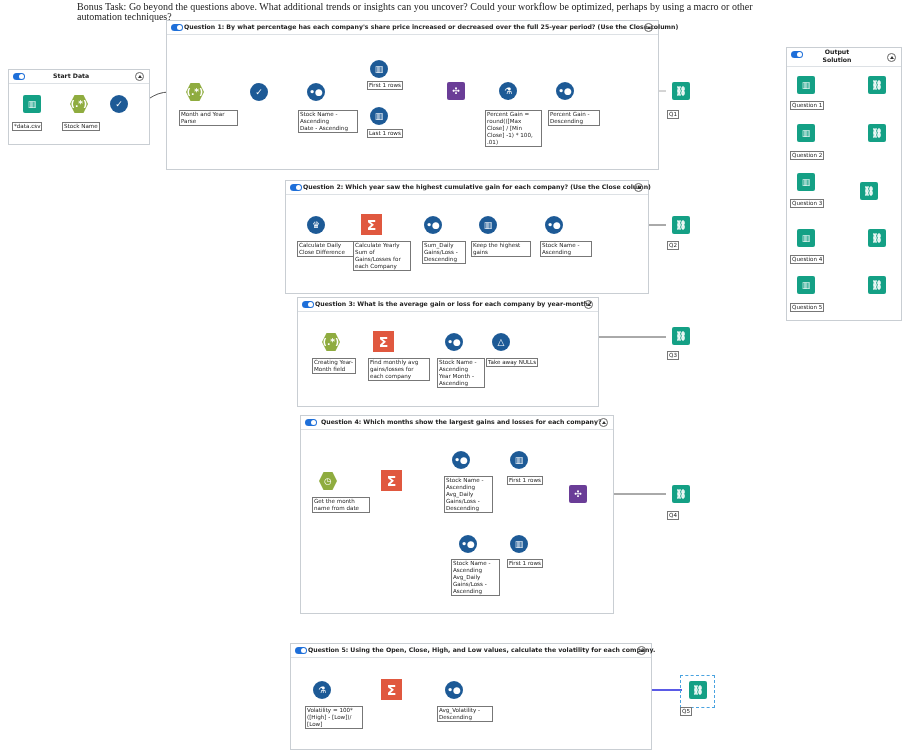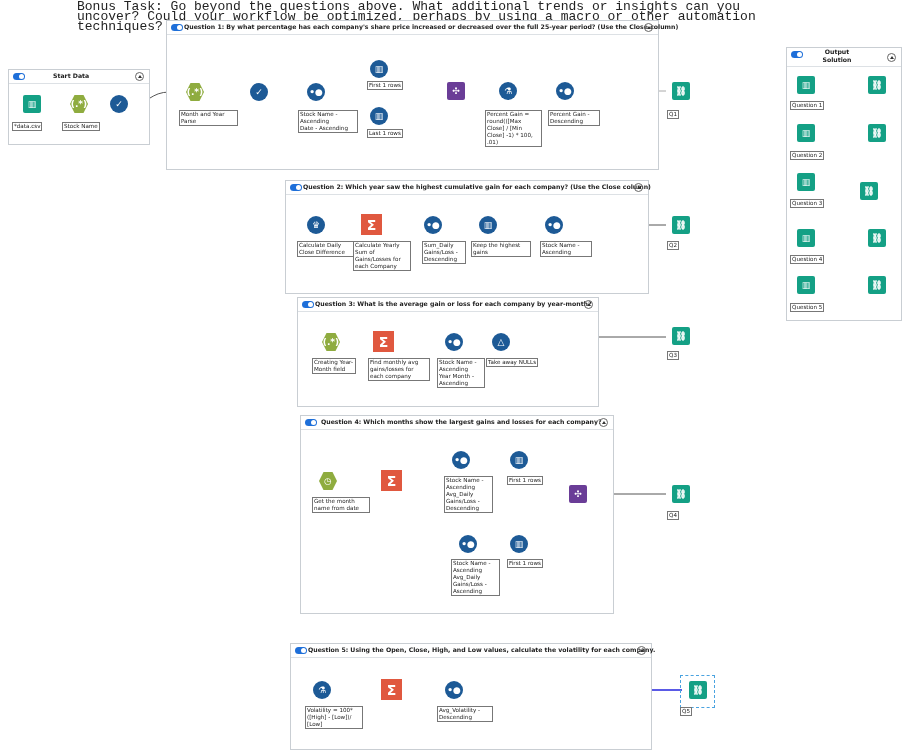--- a/index.html
+++ b/index.html
@@ -1,17 +1,17 @@
 <!DOCTYPE html>
 <html><head>
 <meta charset="utf-8">
 <style>
   html,body{margin:0;padding:0;background:#fff;}
   body{width:905px;height:754px;position:relative;overflow:hidden;font-family:"DejaVu Sans",sans-serif;}
-  .bonus{position:absolute;left:77px;top:2px;width:720px;font-size:13px;line-height:10px;color:#222;font-family:Liberation Mono, monospace;}
+  .bonus{position:absolute;left:77px;top:2px;width:720px;font-size:10px;line-height:10px;color:#222;font-family:Liberation Serif, serif;}
   .container{position:absolute;border:1px solid #c9ced3;background:#fff;}
   .container .hdr{position:absolute;left:0;top:0;right:0;height:13px;border-bottom:1px solid #dde1e5;}
   .toggle{position:absolute;left:4px;top:3px;width:12px;height:7px;border-radius:4px;background:#1e6fd9;}
   .toggle::after{content:"";position:absolute;right:1px;top:1px;width:5px;height:5px;border-radius:50%;background:#fff;}
   .ctitle{position:absolute;left:17px;top:1px;font-size:6.2px;line-height:10px;color:#222;font-weight:bold;white-space:nowrap;}
   .collapse{position:absolute;right:5px;top:2px;width:7px;height:7px;border:1px solid #666;border-radius:50%;}
   .collapse::after{content:"";position:absolute;left:1.5px;top:1.5px;border-left:2px solid transparent;border-right:2px solid transparent;border-bottom:3px solid #333;}
   .tool{position:absolute;width:18px;height:18px;}
   .circle{border-radius:50%;background:#1d5a96;}
   .label{position:absolute;border:1px solid #777;background:#fff;font-size:5.6px;line-height:7px;padding:0 1px;color:#222;white-space:pre-line;}

